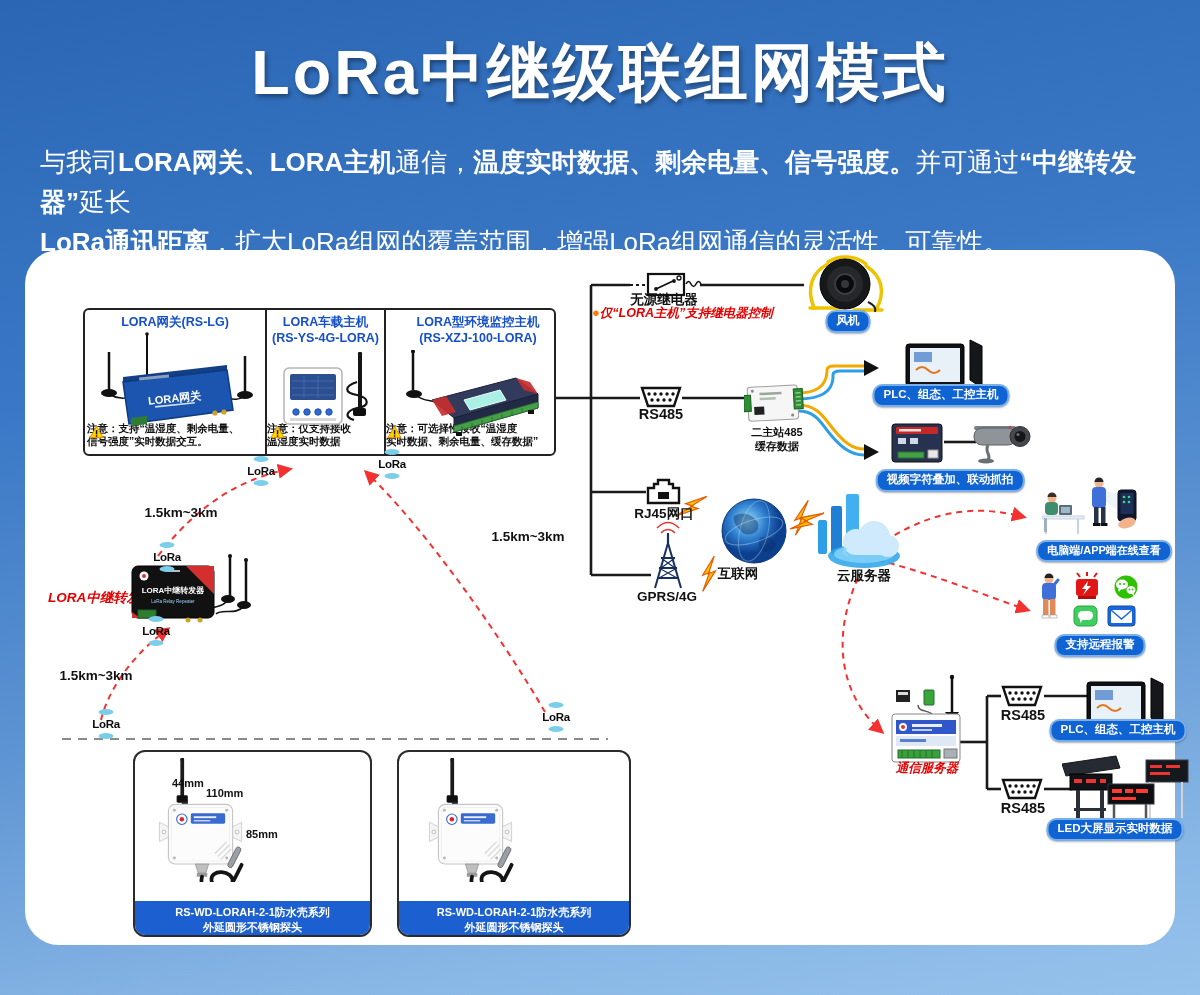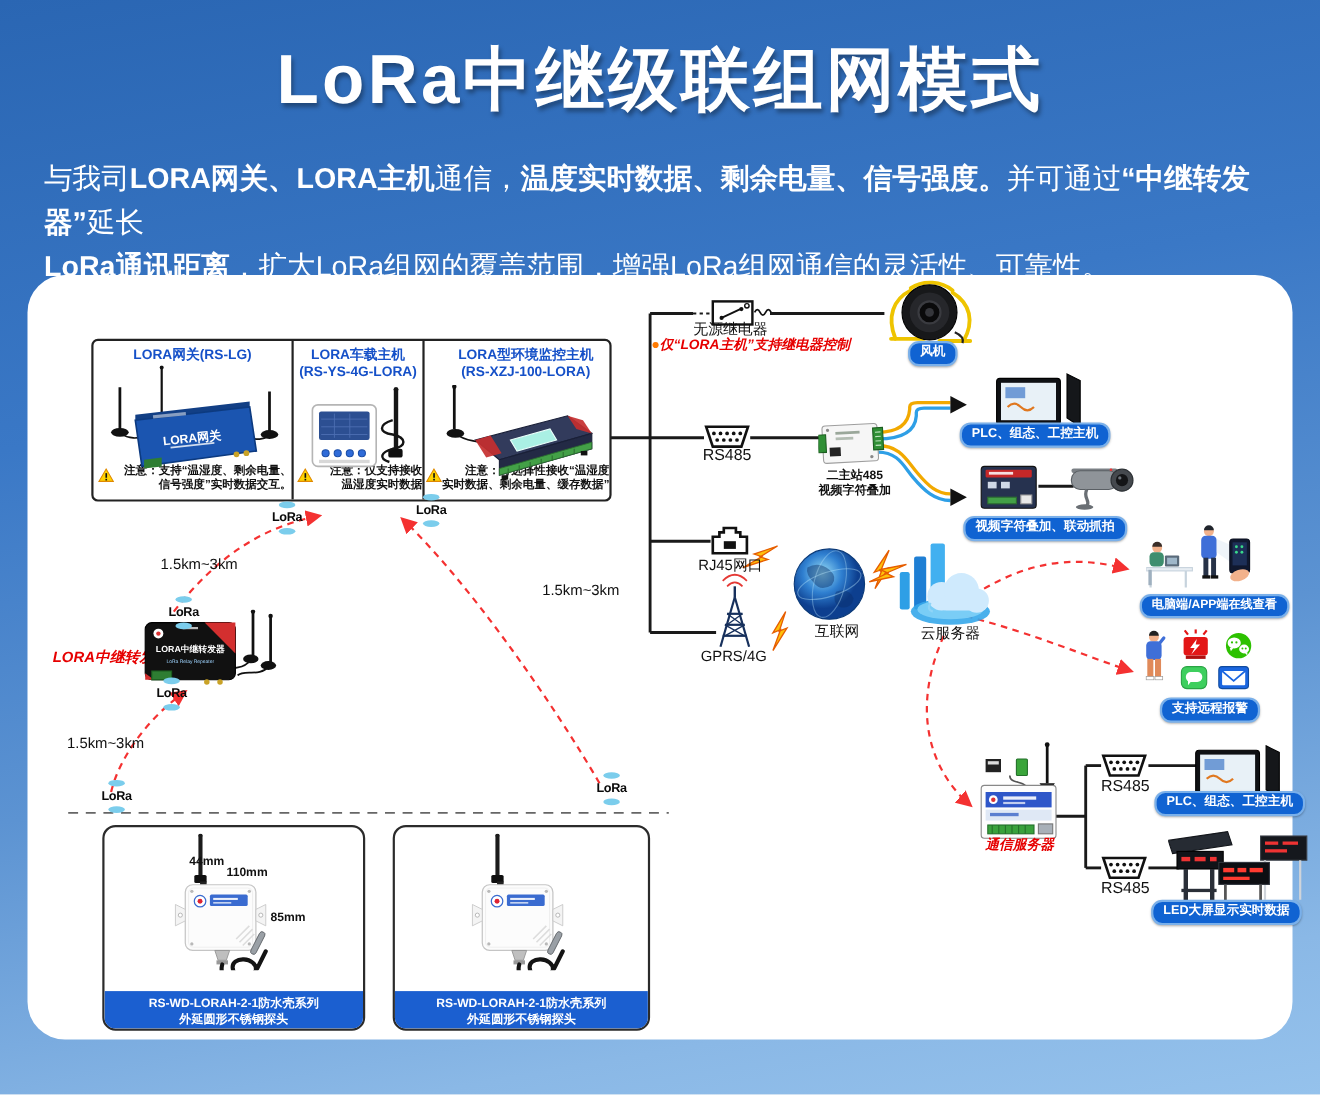--- a/index.html
+++ b/index.html
@@ -9,36 +9,36 @@
   .abs{position:absolute;}
   #title{position:absolute;left:0;top:30px;width:100%;text-align:center;color:#fff;
     font-size:63px;font-weight:bold;letter-spacing:3px;text-shadow:2px 3px 4px rgba(0,0,0,.35);}
   #desc{position:absolute;left:40px;top:142px;width:1125px;color:#fff;font-size:26px;line-height:40px;}
   #desc .b{font-weight:bold;}
   #panel{position:absolute;left:25px;top:250px;width:1150px;height:695px;background:#ffffff;border-radius:34px;}
   
   #boxgroup{position:absolute;left:83px;top:308px;width:469px;height:144px;border:2px solid #222;border-radius:6px;background:#fff;}
   .vdiv{position:absolute;top:0;width:0;height:100%;border-left:2px solid #222;}
   .boxtitle{position:absolute;top:5px;text-align:center;color:#1550c8;font-weight:bold;font-size:12.5px;line-height:1.25;white-space:pre-line;}
-  .boxnote{position:absolute;bottom:5px;text-align:right;color:#111;font-weight:bold;font-size:10.5px;line-height:1.3;white-space:pre-line;margin-top:36px;}
+  .boxnote{position:absolute;bottom:5px;text-align:left;color:#111;font-weight:bold;font-size:10.5px;line-height:1.3;white-space:pre-line;margin-top:36px;}
   .warn{position:absolute;width:15px;height:14px;}
   
-  .lbl{position:absolute;transform:translateX(-50%);color:#111;font-weight:normal;font-size:13.5px;white-space:nowrap;}
+  .lbl{position:absolute;transform:translateX(-50%);color:#111;font-weight:bold;font-size:13.5px;white-space:nowrap;}
   .lbl2{position:absolute;transform:translateX(-50%);color:#111;font-weight:bold;font-size:11px;line-height:1.3;text-align:center;white-space:pre-line;}
   .pill{position:absolute;transform:translateX(-50%);background:#1063d2;border:2px solid #7ab0ea;color:#fff;
     font-weight:bold;font-size:11.5px;line-height:1;padding:3px 9px 4px;border-radius:10px;white-space:nowrap;box-shadow:0 1px 2px rgba(0,0,0,.3);}
   .redsmall{position:absolute;color:#e60000;font-weight:bold;font-size:12.5px;white-space:nowrap;font-style:italic;}
   .dot{color:#ff7a00;font-size:13px;}
   
   .lora{position:absolute;width:36px;height:22px;text-align:center;}
   .lora b{font-size:11.5px;font-weight:bold;color:#0b0b0b;line-height:22px;letter-spacing:-0.3px;}
   .lora::before,.lora::after{content:"";position:absolute;left:50%;transform:translateX(-50%);width:15px;height:6px;background:#7bcdec;border-radius:50%;}
   .lora::before{top:-4px}.lora::after{bottom:-4px}
   
-  .prodbox{position:absolute;border:2px solid #2b2b2b;border-radius:12px;background:#fff;overflow:hidden;}
+  .prodbox{position:absolute;border:2px solid #2b2b2b;border-radius:12px;background:#fff;overflow:hidden;margin-left:40px;}
   .prodbar{position:absolute;left:0;bottom:0;width:100%;height:34px;background:#1b5fd0;color:#fff;
     font-weight:bold;font-size:11px;line-height:1.35;text-align:center;padding-top:4px;box-sizing:border-box;white-space:pre-line;}
   .dim{position:absolute;color:#111;font-weight:bold;font-size:11px;white-space:nowrap;}
   svg{display:block;}
 </style>
 </head>
 <body>
 
 <div id="page">
 
@@ -301,21 +301,21 @@
       <rect x="50" y="10" width="9" height="20" fill="#2f8f35" stroke="#1c5e20"></rect>
       <path d="M52 14 H57 M52 18 H57 M52 22 H57 M52 26 H57" stroke="#bfe4c0" stroke-width="1"></path>
       <rect x="16" y="12" width="22" height="2.5" fill="#9aa79a"></rect>
         <rect x="16" y="17" width="16" height="2.5" fill="#b3bdb3"></rect>
       <rect x="10" y="26" width="10" height="8" fill="#222"></rect>
       <circle cx="9" cy="10" r="1.5" fill="#888"></circle>
         <circle cx="48" cy="36" r="1.5" fill="#888"></circle>
     </g>
   </svg>
   <div class="lbl2" style="left:777px;top:425px">二主站485
-视频字符叠加</div>
+缓存数据</div>
 
   <svg class="abs" style="left:905px;top:338px" width="82" height="60" viewBox="0 0 80 60">
       <use href="#monitor"></use>
     </svg>
   <div class="pill" style="left:941px;top:384px">PLC、组态、工控主机</div>
 
   <svg class="abs" style="left:890px;top:420px" width="56" height="46" viewBox="0 0 56 46">
     <rect x="2" y="4" width="50" height="38" rx="3" fill="#26324f" stroke="#111"></rect>
     <rect x="6" y="7" width="42" height="7" rx="1" fill="#c62828"></rect>
     <rect x="9" y="9" width="22" height="2.5" fill="#fff" opacity=".85"></rect>
@@ -346,21 +346,21 @@
           <stop offset="55%" stop-color="#2f7fd0"></stop>
           <stop offset="100%" stop-color="#0d3f8f"></stop>
         </radialGradient>
       </defs>
     <circle cx="38" cy="35" r="32" fill="url(#gg)" stroke="#0b3a78"></circle>
     <path d="M18 20 q10 -6 20 2 q8 7 2 14 q-10 6 -16 -2 q-8 -8 -6 -14" fill="#0a2e66" opacity=".45"></path>
     <path d="M44 42 q12 -4 16 6 q-2 10 -12 8 q-8 -4 -4 -14" fill="#0a2e66" opacity=".4"></path>
     <ellipse cx="38" cy="35" rx="30" ry="11" fill="none" stroke="#bfeaff" stroke-width="1" opacity=".4" transform="rotate(-18 38 35)"></ellipse>
     <ellipse cx="38" cy="35" rx="14" ry="31" fill="none" stroke="#bfeaff" stroke-width="1" opacity=".35" transform="rotate(14 38 35)"></ellipse>
   </svg>
-  <div class="lbl" style="left:761px;top:565px">互联网</div>
+  <div class="lbl" style="left:738px;top:565px">互联网</div>
 
   <svg class="abs" style="left:812px;top:492px" width="92" height="82" viewBox="0 0 92 82">
     <rect x="6" y="28" width="9" height="34" rx="2" fill="#2e9fe6"></rect>
     <rect x="19" y="14" width="11" height="48" rx="2" fill="#1f7fd4"></rect>
     <rect x="34" y="2" width="13" height="60" rx="2" fill="#42b0f0"></rect>
     <ellipse cx="52" cy="64" rx="36" ry="12" fill="#35a7ea" opacity=".9"></ellipse>
     <ellipse cx="52" cy="62" rx="30" ry="9" fill="#7fd0f7" opacity=".9"></ellipse>
     <circle cx="44" cy="50" r="13" fill="#cfeafd"></circle>
       <circle cx="62" cy="45" r="16" fill="#cfeafd"></circle>
       <circle cx="76" cy="54" r="11" fill="#cfeafd"></circle>

